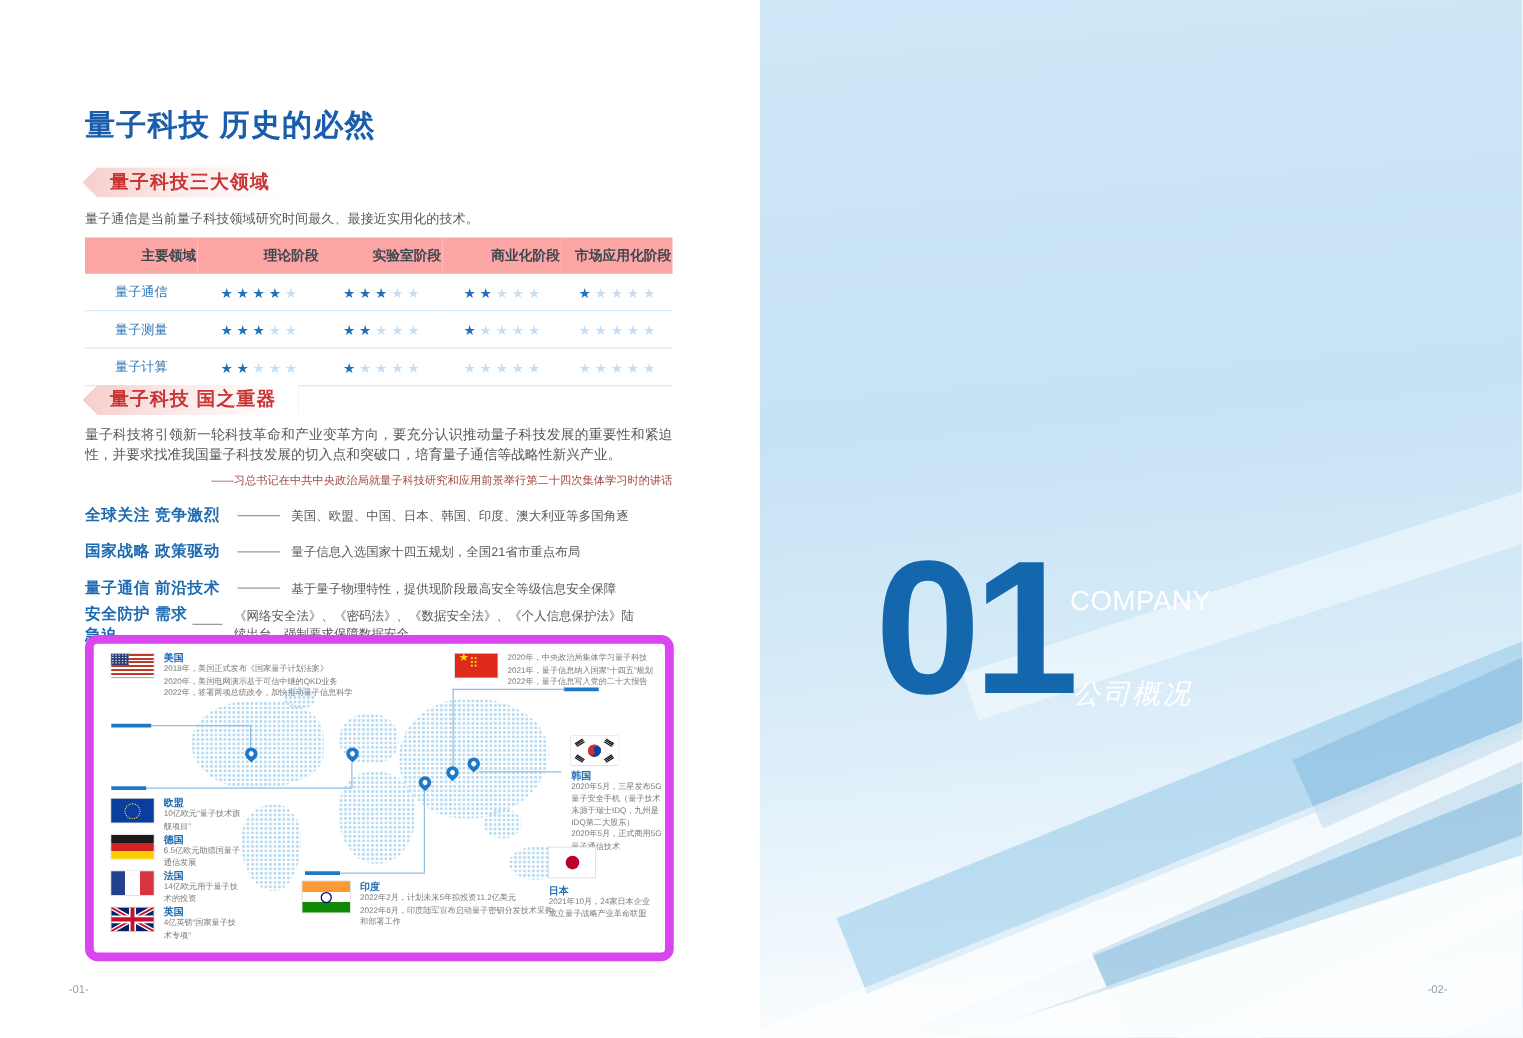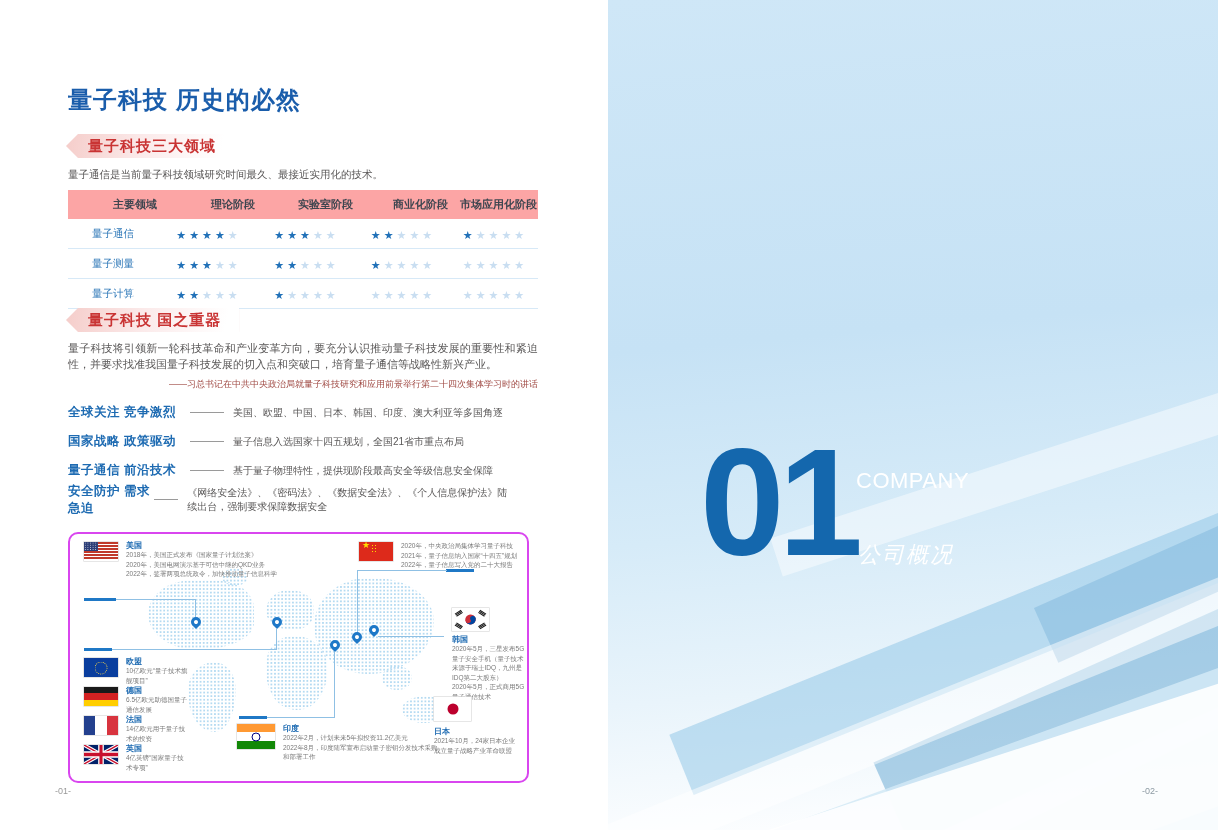--- a/index.html
+++ b/index.html
@@ -22,21 +22,21 @@
   .stage-table td.rowlabel{color:#2e78b8;font-size:10.5px;}
   .st{color:#c9def1;font-size:11px;margin:0 1.5px;} .st.on{color:#2171b8;}
   .para{position:absolute;left:68px;top:341px;width:470px;font-size:11px;color:#595757;line-height:15.5px;text-align:justify;}
   .attrib{position:absolute;left:68px;top:378px;width:470px;text-align:right;font-size:9px;color:#a04a44;}
   .bullets{position:absolute;left:68px;top:398px;}
   .bullet{display:flex;align-items:center;height:29px;}
   .blabel{font-size:12.5px;font-weight:bold;color:#1e6bb2;width:122px;letter-spacing:.5px;}
   .bdash{width:34px;height:1px;background:#9a9a9a;margin-right:9px;}
   .btext{font-size:10px;color:#595757;}
   
-  .map{position:absolute;left:68px;top:532px;width:457px;height:247px;border:2px solid #d946ef;border-radius:10px;background:#fff;}
+  .map{position:absolute;left:68px;top:508px;width:457px;height:247px;border:7px solid #d946ef;border-radius:10px;background:#fff;}
   .land{position:absolute;background-image:radial-gradient(#aed7f0 1px,rgba(0,0,0,0) 1.15px);
         background-size:3.6px 3.6px;opacity:.9;}
   .tline{position:absolute;background:#8fc0e4;z-index:1;}
   .tbar{position:absolute;height:3px;background:#1f78c6;z-index:1;}
   .pin{position:absolute;width:10px;height:10px;background:#1e78c8;border-radius:50% 50% 50% 0;
        transform:rotate(-45deg);z-index:2;}
   .pin::after{content:"";position:absolute;left:3px;top:3px;width:4px;height:4px;background:#fff;border-radius:50%;}
   .flag{position:absolute;width:34px;height:19px;box-shadow:0 0 0 .6px #d6d6d6;z-index:3;}
   .f-us{background:repeating-linear-gradient(180deg,#c0392b 0 1.6px,#fff 1.6px 3.1px);}
   .f-us::after{content:"";position:absolute;left:0;top:0;width:14px;height:9px;background:#2c3e77;

